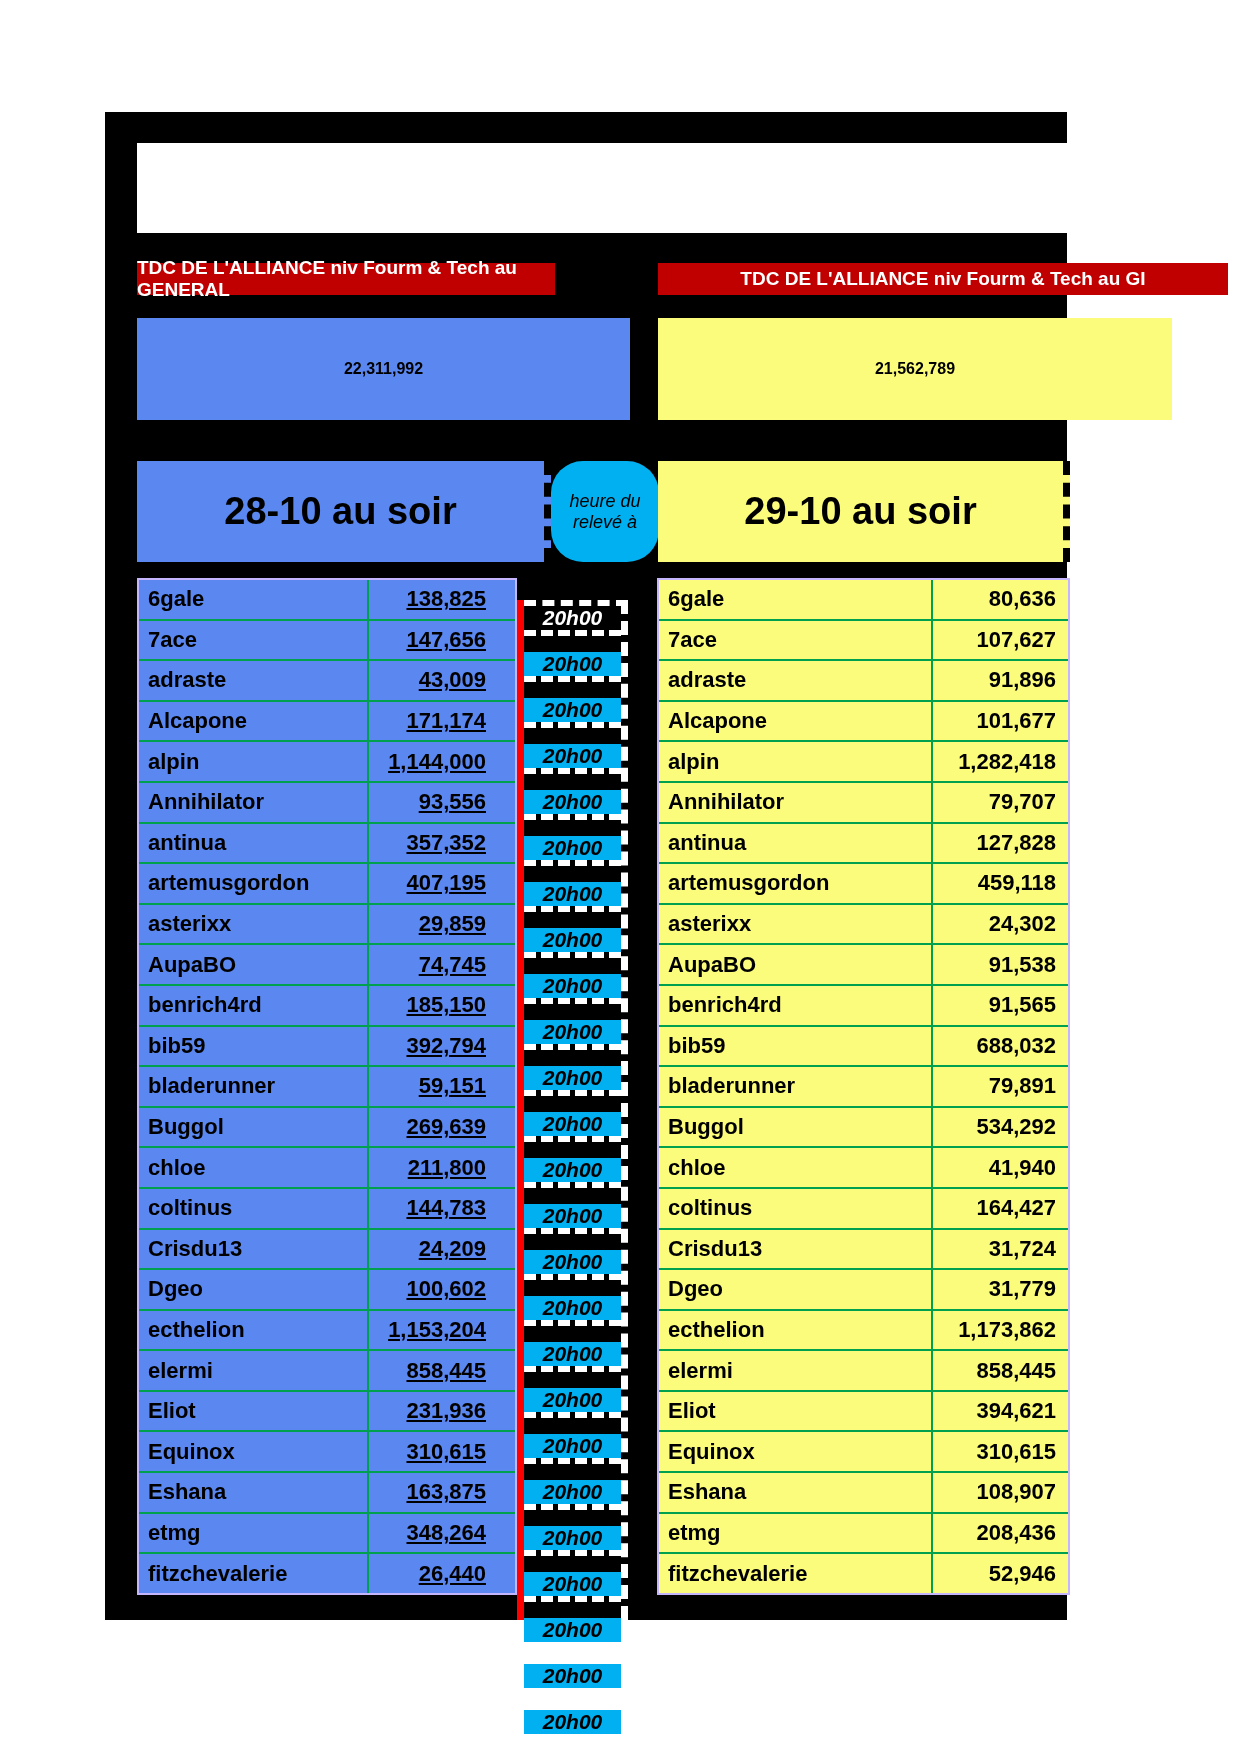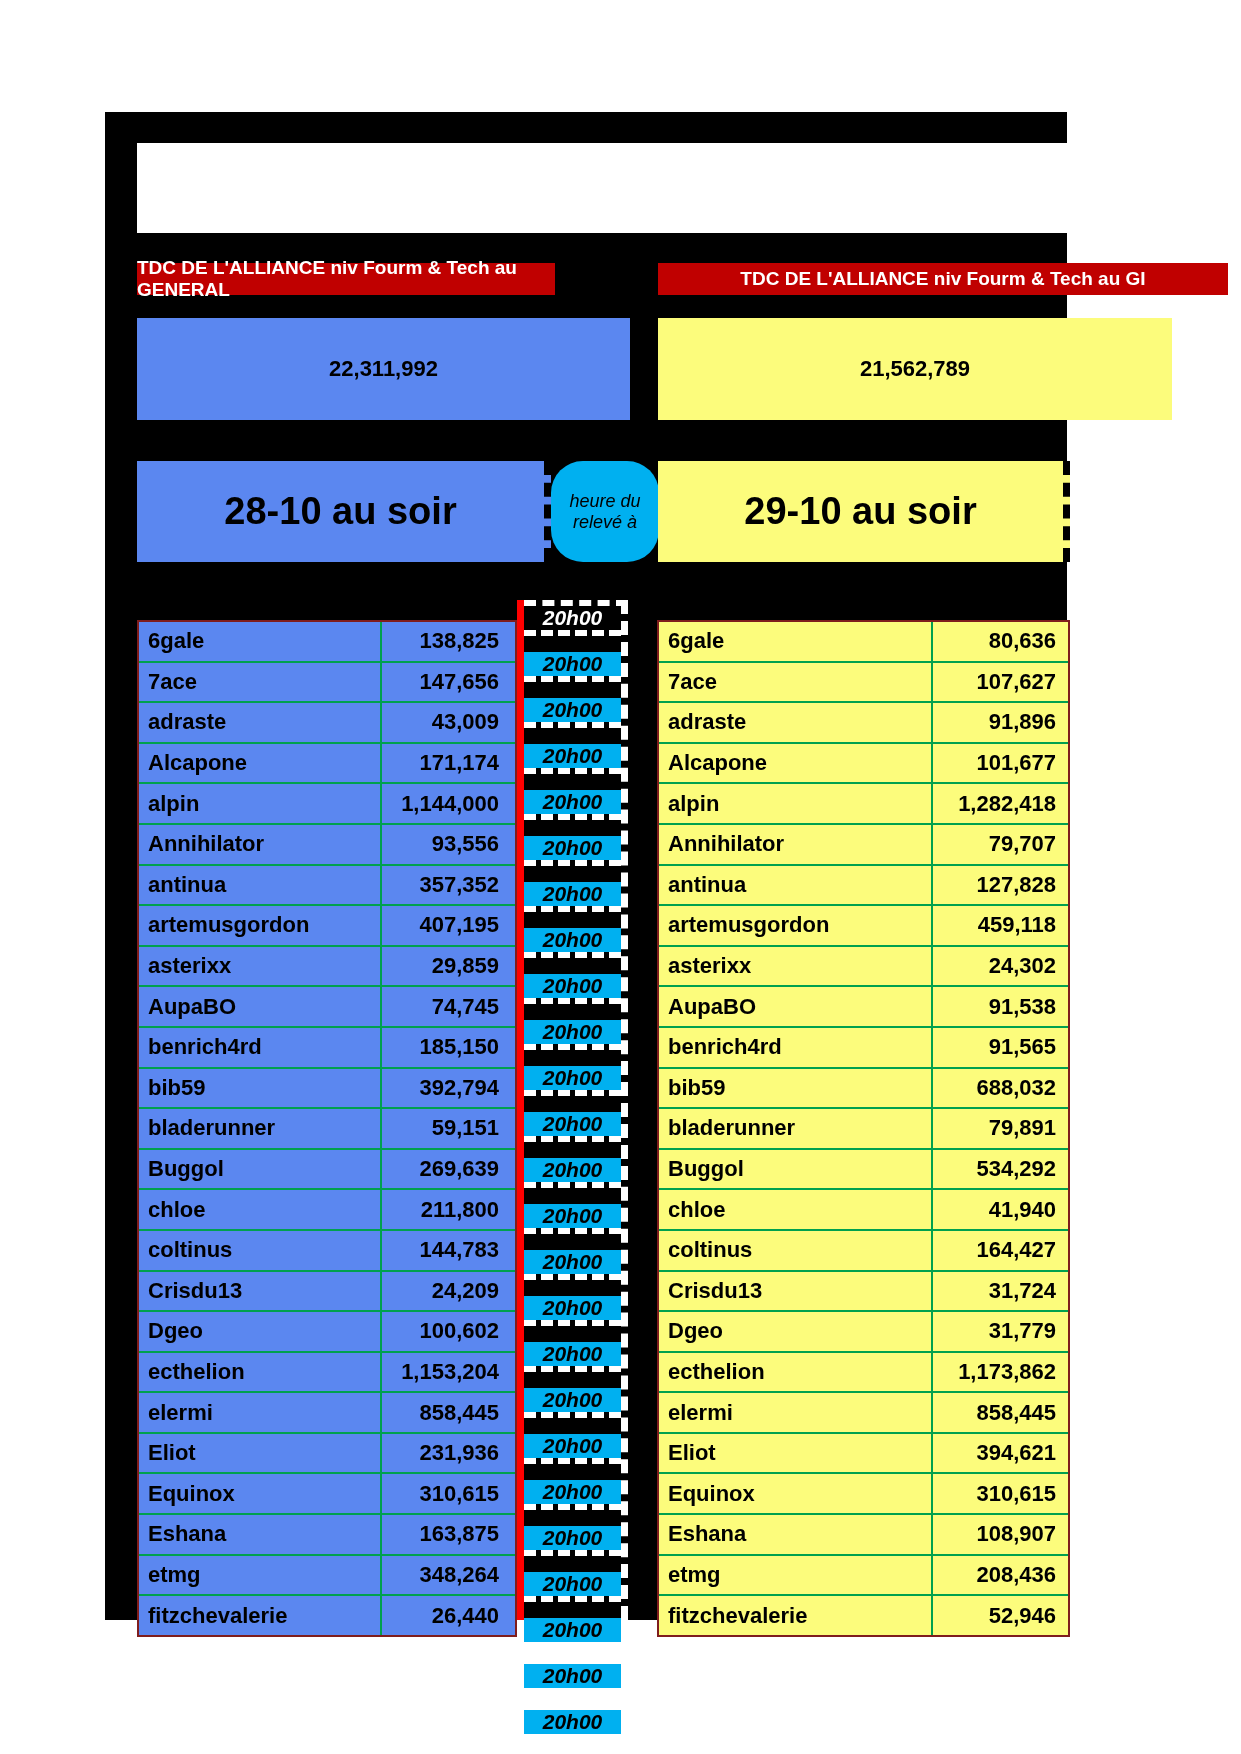--- a/index.html
+++ b/index.html
@@ -11,42 +11,42 @@
 
   .black-bg{left:105px;top:112px;width:962px;height:1508px;background:#000;}
   .white-band{left:137px;top:143px;width:930px;height:90px;background:#fff;}
 
   .red-bar{background:#c00000;color:#fff;font-weight:bold;font-size:19px;
     display:flex;align-items:center;justify-content:center;top:263px;height:32px;}
   .red-bar.left{left:137px;width:418px;}
   .red-bar.right{left:658px;width:570px;}
 
   .total-box{top:318px;height:102px;display:flex;align-items:center;justify-content:center;
-    font-weight:bold;font-size:22px;}
+    font-weight:bold;font-size:16px;}
   .total-box.left{left:137px;width:493px;background:#5b87f0;}
   .total-box.right{left:658px;width:514px;background:#fcfc7c;}
 
   .header-left{left:137px;top:461px;width:522px;height:101px;display:flex;}
   .header-date-blue{flex:1;background:#5b87f0;border-right:7px dashed #000;
     display:flex;align-items:center;justify-content:center;font-weight:bold;font-size:38px;}
   .header-time{width:100px;background:#00b0f0;display:flex;align-items:center;justify-content:center;
     font-style:italic;font-weight:500;font-size:18px;text-align:center;line-height:1.15;padding:0 4px;border-radius:32px;}
   .header-right{left:658px;top:461px;width:412px;height:101px;background:#fcfc7c;
     border-right:7px dashed #000;display:flex;align-items:center;justify-content:center;
     font-weight:bold;font-size:38px;}
 
-  .tbl{top:620px;height:1017px;border:2px solid #7f1d1d;display:flex;flex-direction:column;}
+  .tbl{top:578px;height:1017px;border:2px solid #c4b5fd;display:flex;flex-direction:column;}
   .tbl.left{left:137px;width:380px;background:#5b87f0;}
   .tbl.right{left:657px;width:413px;background:#fcfc7c;}
   .trow{flex:1;display:flex;border-bottom:2px solid #00a14e;}
   .trow:last-child{border-bottom:none;}
   .cell{display:flex;align-items:center;font-weight:bold;font-size:22px;}
   .cell.name{flex:1;padding-left:9px;border-right:2px solid #00a14e;}
   .cell.val{justify-content:flex-end;}
-  .tbl.left .cell.val{width:117px;padding-right:16px;}
+  .tbl.left .cell.val{width:117px;padding-right:29px;text-decoration:underline;}
   .tbl.right .cell.val{width:123px;padding-right:12px;}
 
   .red-line{left:517px;top:600px;width:7px;height:1020px;background:#ff0000;}
 
   .hour-col{left:524px;top:600px;width:104px;height:1020px;display:flex;flex-direction:column;
     border-top:6px dashed #fff;border-right:7px dashed #fff;background:transparent;gap:16px;}
   .hour-cell{flex:1;background:#00b0f0;background-clip:padding-box;border-bottom:6px dashed #fff;
     display:flex;align-items:center;justify-content:center;
     font-weight:bold;font-style:italic;font-size:21px;color:#000;}
   .hour-cell.first{background:#000;background-clip:padding-box;color:#fff;}

